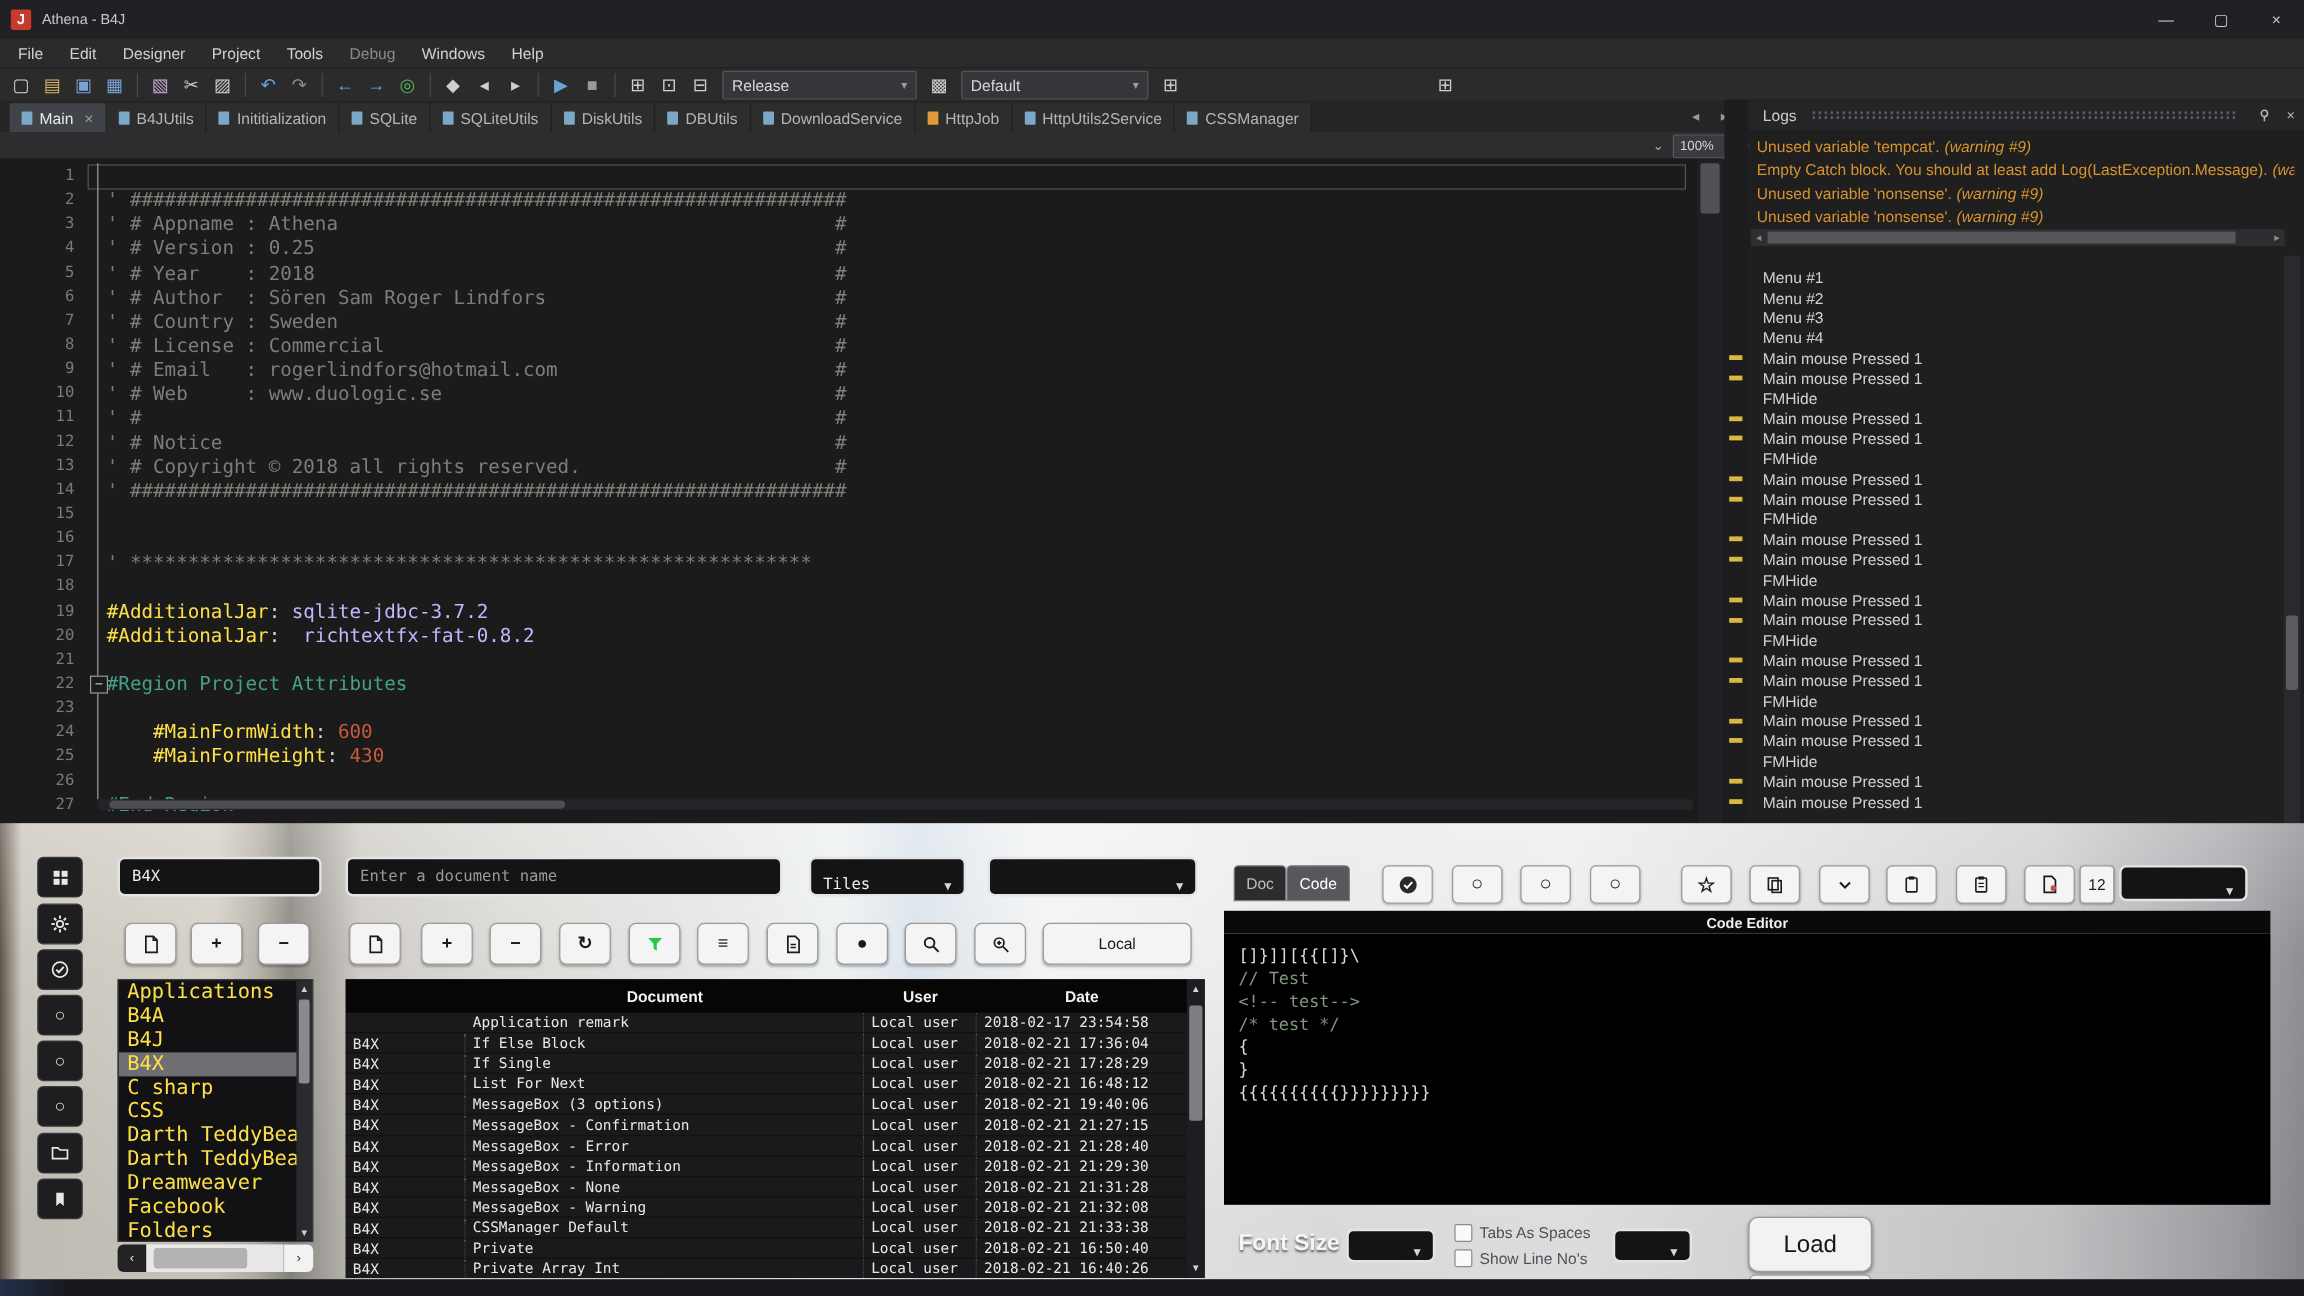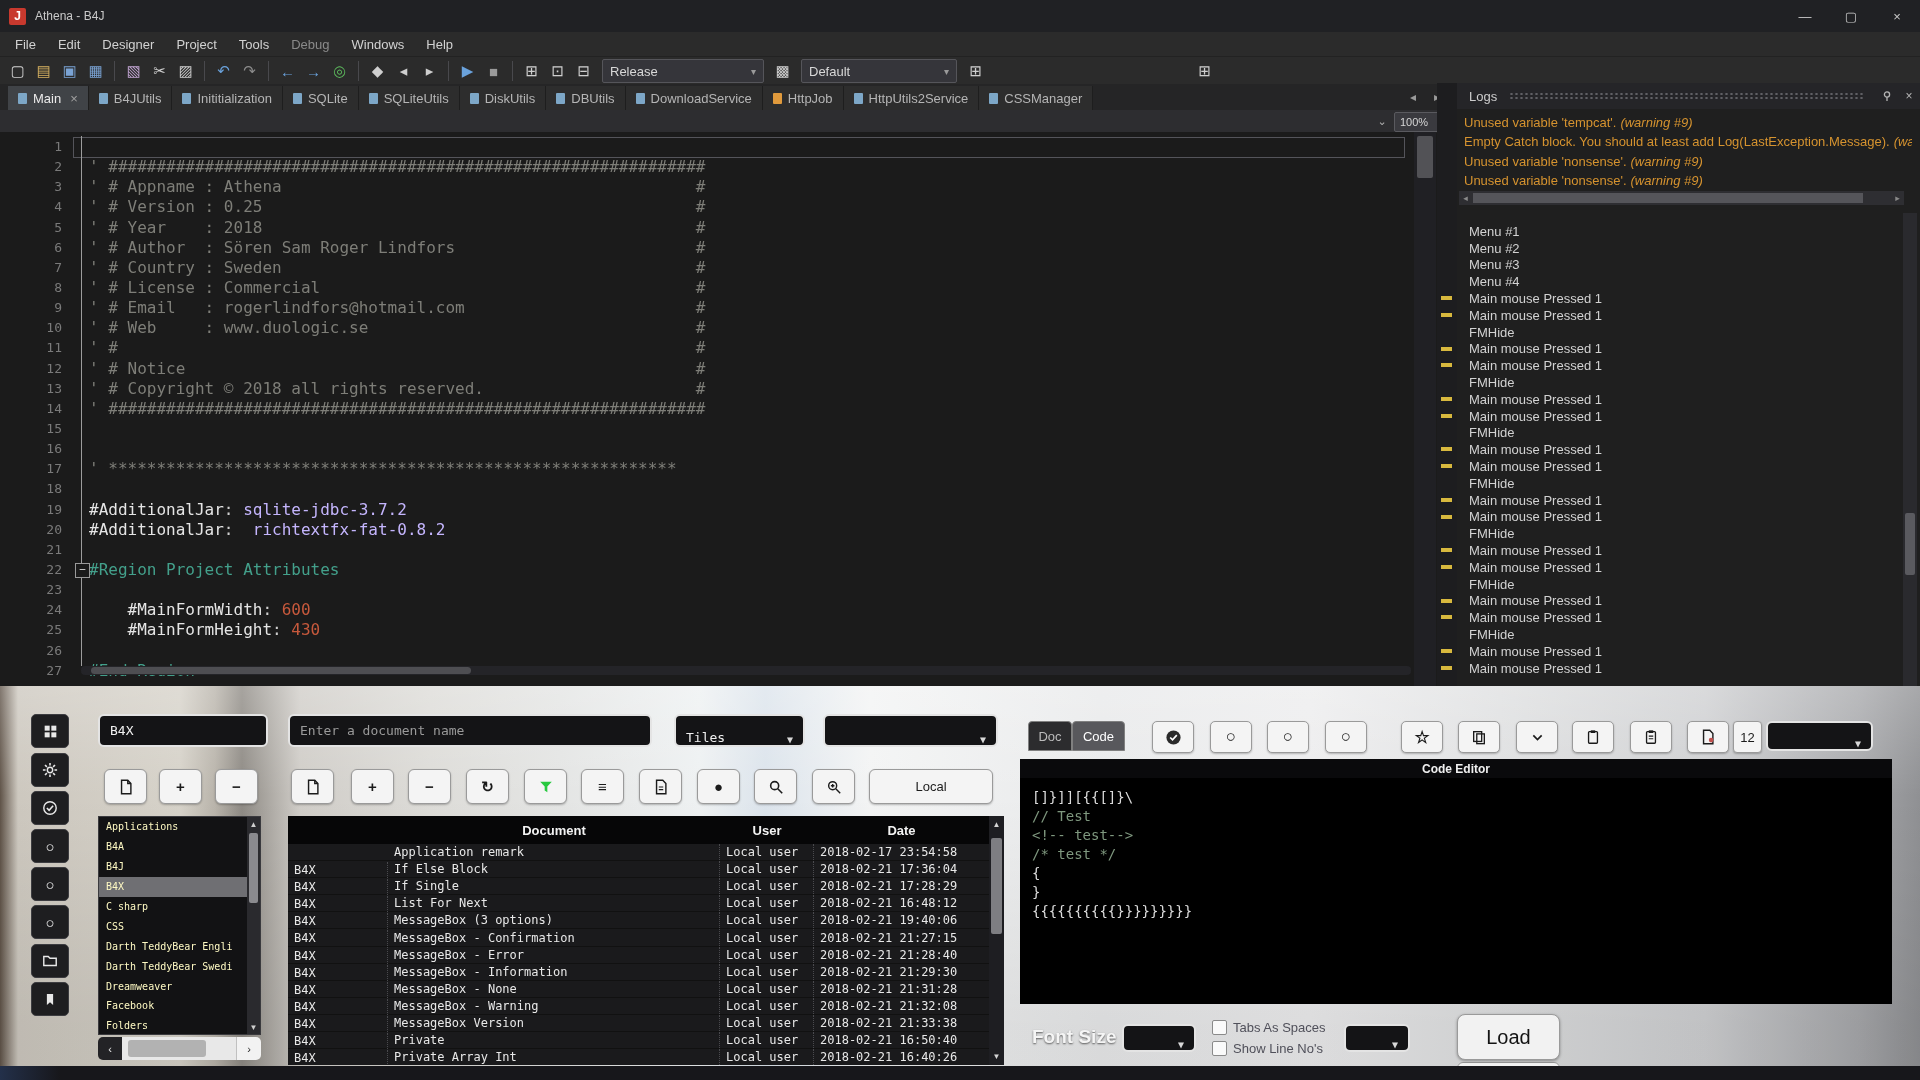--- a/index.html
+++ b/index.html
@@ -32,21 +32,21 @@
   .zoombar{position:absolute;left:0;top:110px;width:1457px;height:22px;background:#2d2d30;border-bottom:1px solid #222;}
   .zchev{position:absolute;left:1372px;top:2px;width:20px;height:18px;color:#b0b0b0;font-size:11px;display:flex;align-items:center;justify-content:center;}
   .zoombox{position:absolute;left:1394px;top:2px;width:58px;height:18px;background:#3a3a3f;border:1px solid #5a5a5f;border-radius:2px;color:#d5d5d5;font-size:11px;display:flex;align-items:center;justify-content:space-between;padding:0 5px;}
   
   .editor{position:absolute;left:0;top:132px;width:1414px;height:544px;background:#1b1b1b;overflow:hidden;}
   .gutterline{position:absolute;left:81px;top:4px;width:1px;height:530px;background:#9d9d9d;z-index:1;}
   .elines{position:absolute;left:0;top:5px;width:100%;}
   .eline{height:20.15px;position:relative;font-family:"DejaVu Sans Mono",monospace;font-size:16px;}
   .ln{position:absolute;left:0;top:2px;width:62px;text-align:right;color:#7a7a7a;font-size:13px;}
   .codeline{position:absolute;left:89px;top:0;white-space:pre;}
-  .cmt{color:#7e7e78;} .attr{color:#e5e5e5;} .val{color:#c4b5fd;} .num{color:#c7593c;} .region{color:#43a08b;} .plain{color:#cfcfcf;}
+  .cmt{color:#7e7e78;} .attr{color:#fde047;} .val{color:#c4b5fd;} .num{color:#c7593c;} .region{color:#43a08b;} .plain{color:#cfcfcf;}
   .tail{position:absolute;left:63ch;top:0;}
   .cursorbox{position:absolute;left:73px;top:0;width:1330px;height:19px;border:1px solid#54545a;}
   .foldbox{position:absolute;left:75px;top:3px;width:13px;height:13px;border:1px solid #9a9a9a;background:#1b1b1b;color:#cfcfcf;font-size:11px;line-height:11px;text-align:center;z-index:2;}
   .ehscroll{position:absolute;left:81px;top:534px;width:1330px;height:9px;background:#242428;border-radius:4px;}
   .ehthumb{position:absolute;left:10px;top:1px;width:380px;height:7px;background:#4e4e52;border-radius:4px;}
   .evscroll{position:absolute;left:1414px;top:132px;width:22px;height:554px;background:#202024;}
   .evthumb{position:absolute;left:3px;top:4px;width:16px;height:42px;background:#525256;border-radius:2px;}
   
   .markercol{position:absolute;left:1437px;top:83px;width:20px;height:603px;background:#1d1d1f;}
   .dash{position:absolute;left:4px;width:11px;height:4px;background:#d8b93e;}
@@ -72,21 +72,21 @@
   .darkfield{background:#141416;border:2px solid #e4e4e4;border-radius:6px;color:#f0f0f0;font-family:"DejaVu Sans Mono",monospace;font-size:13px;z-index:2;}
   input.darkfield{outline:none;padding:0 10px;box-sizing:border-box;}
   input.darkfield::placeholder{color:#9a9a9a;}
   .darkdd{position:absolute;display:flex;align-items:flex-end;justify-content:space-between;padding:0 10px;box-sizing:border-box;}
   .darkdd .chev{color:#d8d8d8;font-size:10px;}
   .wbtn{position:absolute;background:#f4f4f4;border:1px solid #9a9a9a;border-radius:6px;display:flex;align-items:center;justify-content:center;color:#1b1b1b;box-shadow:0 1px 2px rgba(0,0,0,.25);z-index:2;}
   .wbtn .glyphicn{font-size:16px;font-weight:bold;line-height:1;}
   .icn{display:flex;align-items:center;justify-content:center;}
   .icn svg{display:block;}
   .catlist{position:absolute;left:98px;top:130px;width:163px;height:219px;background:#121214;border:1px solid #3a3a3e;box-sizing:border-box;z-index:2;overflow:hidden;}
-  .catitem{height:19.9px;display:flex;align-items:center;padding-left:7px;color:#fef9c3;font-family:"DejaVu Sans Mono",monospace;font-size:10px;white-space:nowrap;}
+  .catitem{height:19.9px;display:flex;align-items:center;padding-left:7px;color:#fde047;font-family:"DejaVu Sans Mono",monospace;font-size:17px;white-space:nowrap;}
   .catitem.sel{background:#6f6f73;}
   .catsb{position:absolute;right:0;top:0;width:13px;height:100%;background:#2a2a2e;}
   .catsb .arr{position:absolute;left:0;width:13px;height:14px;color:#cfcfcf;font-size:8px;display:flex;align-items:center;justify-content:center;}
   .catsbthumb{position:absolute;left:2px;top:16px;width:9px;height:70px;background:#8a8a8e;border-radius:2px;}
   .cathscroll{position:absolute;left:98px;top:351px;width:163px;height:23px;z-index:2;display:flex;}
   .chs-l{width:24px;height:23px;background:#232326;border-radius:5px 0 0 5px;color:#e8e8e8;font-size:11px;display:flex;align-items:center;justify-content:center;}
   .chs-track{flex:1;background:#e8e8e8;position:relative;}
   .chs-thumb{position:absolute;left:6px;top:3px;width:78px;height:17px;background:#b2b2b2;border-radius:3px;}
   .chs-r{width:24px;height:23px;background:#f2f2f2;border-radius:0 5px 5px 0;color:#2a2a2a;font-size:11px;display:flex;align-items:center;justify-content:center;border-left:1px solid #c0c0c0;}
   
@@ -685,21 +685,21 @@
             <div class="tcell tc3">2018-02-21 21:31:28</div>
           </div>
           <div class="trow">
             <div class="tcell tc0">B4X</div>
             <div class="tcell tc1">MessageBox - Warning</div>
             <div class="tcell tc2">Local user</div>
             <div class="tcell tc3">2018-02-21 21:32:08</div>
           </div>
           <div class="trow">
             <div class="tcell tc0">B4X</div>
-            <div class="tcell tc1">MessageBox Version</div>
+            <div class="tcell tc1">CSSManager Default</div>
             <div class="tcell tc2">Local user</div>
             <div class="tcell tc3">2018-02-21 21:33:38</div>
           </div>
           <div class="trow">
             <div class="tcell tc0">B4X</div>
             <div class="tcell tc1">Private</div>
             <div class="tcell tc2">Local user</div>
             <div class="tcell tc3">2018-02-21 16:50:40</div>
           </div>
           <div class="trow">

